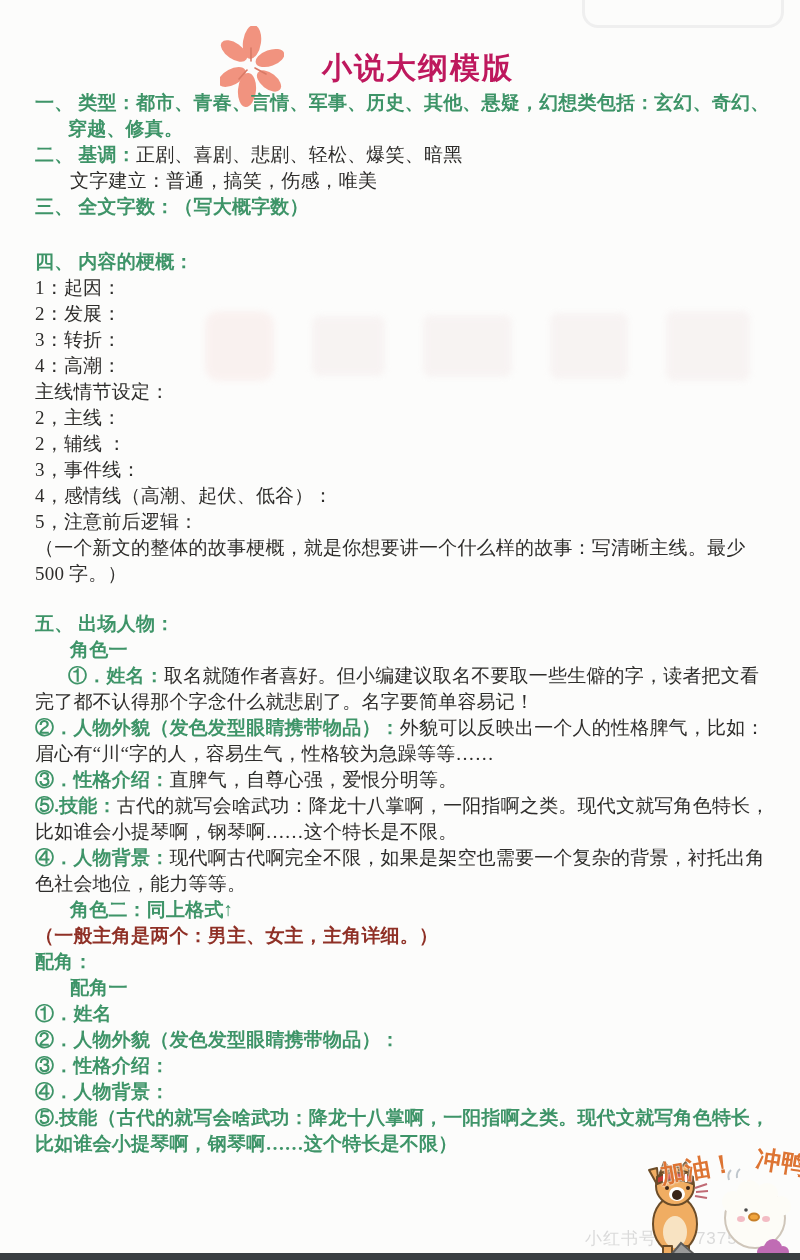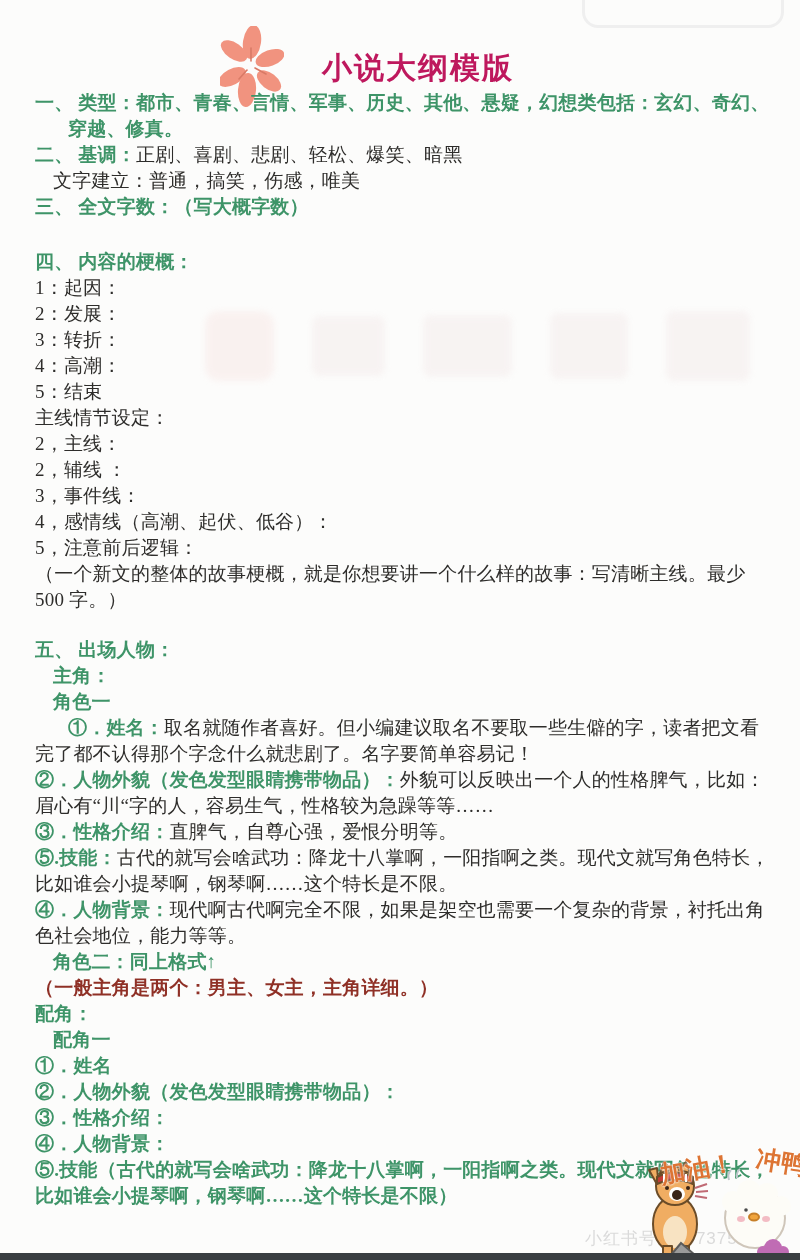--- a/index.html
+++ b/index.html
@@ -28,21 +28,21 @@
   .fw-blob{background:#f4ecec;border-radius:8px;}
   .fw-pink{width:70px;height:70px;background:#f8e9e7;border-radius:14px;}
   .fw-a{width:75px;height:60px;}
   .fw-b{width:90px;height:62px;}
   .fw-c{width:80px;height:66px;}
   .fw-d{width:85px;height:70px;}
   
   .doc-body{position:absolute;left:35px;top:90px;width:738px;}
   .para{margin:0;font-size:19px;line-height:26px;letter-spacing:.2px;text-align:left;}
   .hang{margin-left:33px;text-indent:-33px;}
-  .left{margin-left:18px;}
+  .left{margin-left:35px;}
   .first{text-indent:33px;}
   .gap-lg{margin-top:29px;}
   .gap-md{margin-top:24px;}
   .seg-green{color:#3e9468;font-weight:bold;}
   .seg-black{color:#2e2d2b;}
   .seg-red{color:#8f3026;font-weight:bold;}
   
   .bottom-watermark{
     position:absolute;left:585px;top:1227px;z-index:1;
     font-family:"Liberation Sans","DejaVu Sans",sans-serif;
@@ -95,30 +95,28 @@
 <div class="doc-body">
     <p class="para hang"><span class="seg-green">一、 类型：都市、青春、言情、军事、历史、其他、悬疑，幻想类包括：玄幻、奇幻、穿越、修真。</span></p>
     <p class="para"><span class="seg-green">二、 基调：</span><span class="seg-black">正剧、喜剧、悲剧、轻松、爆笑、暗黑</span></p>
     <p class="para left"><span class="seg-black">文字建立：普通，搞笑，伤感，唯美</span></p>
     <p class="para"><span class="seg-green">三、 全文字数：（写大概字数）</span></p>
     <p class="para  gap-lg"><span class="seg-green">四、 内容的梗概：</span></p>
     <p class="para"><span class="seg-black">1：起因：</span></p>
     <p class="para"><span class="seg-black">2：发展：</span></p>
     <p class="para"><span class="seg-black">3：转折：</span></p>
     <p class="para"><span class="seg-black">4：高潮：</span></p>
-    <p class="para"><span class="seg-black">5：结束</span></p>
     <p class="para"><span class="seg-black">主线情节设定：</span></p>
     <p class="para"><span class="seg-black">2，主线：</span></p>
     <p class="para"><span class="seg-black">2，辅线 ：</span></p>
     <p class="para"><span class="seg-black">3，事件线：</span></p>
     <p class="para"><span class="seg-black">4，感情线（高潮、起伏、低谷）：</span></p>
     <p class="para"><span class="seg-black">5，注意前后逻辑：</span></p>
     <p class="para"><span class="seg-black">（一个新文的整体的故事梗概，就是你想要讲一个什么样的故事：写清晰主线。最少 500 字。）</span></p>
     <p class="para  gap-md"><span class="seg-green">五、 出场人物：</span></p>
-    <p class="para left"><span class="seg-green">主角：</span></p>
     <p class="para left"><span class="seg-green">角色一</span></p>
     <p class="para first"><span class="seg-green">①．姓名：</span><span class="seg-black">取名就随作者喜好。但小编建议取名不要取一些生僻的字，读者把文看完了都不认得那个字念什么就悲剧了。名字要简单容易记！</span></p>
     <p class="para"><span class="seg-green">②．人物外貌（发色发型眼睛携带物品）：</span><span class="seg-black">外貌可以反映出一个人的性格脾气，比如：眉心有“川“字的人，容易生气，性格较为急躁等等……</span></p>
     <p class="para"><span class="seg-green">③．性格介绍：</span><span class="seg-black">直脾气，自尊心强，爱恨分明等。</span></p>
     <p class="para"><span class="seg-green">⑤.技能：</span><span class="seg-black">古代的就写会啥武功：降龙十八掌啊，一阳指啊之类。现代文就写角色特长，比如谁会小提琴啊，钢琴啊……这个特长是不限。</span></p>
     <p class="para"><span class="seg-green">④．人物背景：</span><span class="seg-black">现代啊古代啊完全不限，如果是架空也需要一个复杂的背景，衬托出角色社会地位，能力等等。</span></p>
     <p class="para left"><span class="seg-green">角色二：同上格式↑</span></p>
     <p class="para"><span class="seg-red">（一般主角是两个：男主、女主，主角详细。）</span></p>
     <p class="para"><span class="seg-green">配角：</span></p>
     <p class="para left"><span class="seg-green">配角一</span></p>

